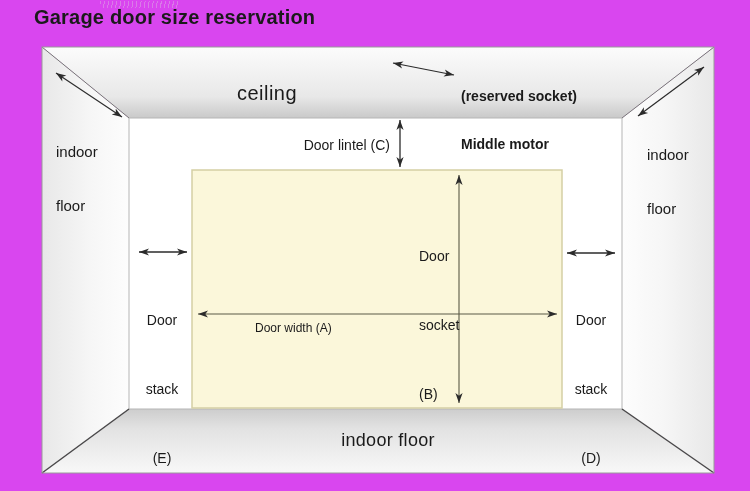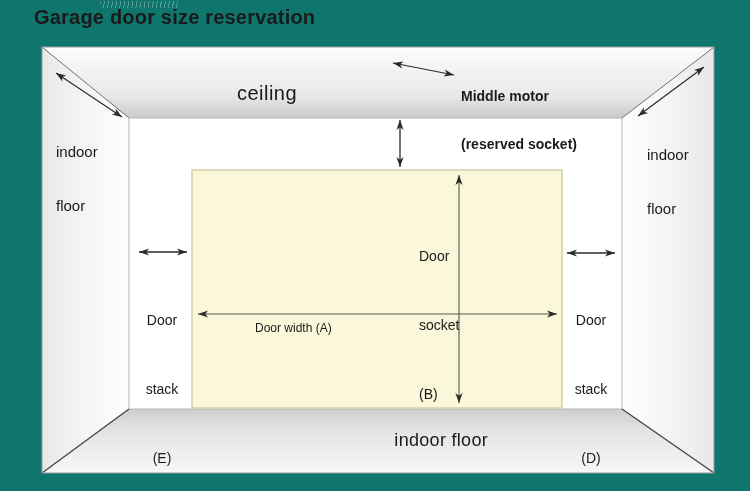--- a/index.html
+++ b/index.html
@@ -1,20 +1,20 @@
 <!DOCTYPE html>
 <html style="--door-fill: #FBF7DA; --door-border: #D5CFA4; --arrow-color: #2b2b2b; --line-color: #9a9a9a; --text-color: #1a1a1a;"><head>
 <meta charset="utf-8">
 <style>
   html, body { margin: 0; padding: 0; background: #ffffff; }
   #stage {
     position: relative;
     width: 750px;
     height: 491px;
-    background: #0f766e;
+    background: #d946ef;
     overflow: hidden;
     font-family: "Liberation Sans", sans-serif;
     color: var(--text-color, #1a1a1a);
   }
   #diagram-svg { position: absolute; left: 0; top: 0; }
   .lbl { position: absolute; white-space: pre; color: var(--text-color, #1a1a1a); }
   .title {
     left: 34px; top: 6px;
     font-size: 20px; font-weight: bold; letter-spacing: 0.2px;
   }
@@ -25,21 +25,21 @@
   }
   .ceiling { left: 200px; top: 62px; width: 134px; text-align: center; font-size: 20px; letter-spacing: 0.5px; margin-top: 20px; }
   .middle-motor { left: 461px; top: 56px; font-size: 14px; font-weight: bold; line-height: 16px; }
   .ifl-tl { left: 56px;  top: 107px; font-size: 15px; line-height: 18px; }
   .ifl-tr { left: 647px; top: 110px; font-size: 15px; line-height: 18px; }
   .lintel { left: 250px; top: 137px; width: 140px; text-align: right; font-size: 14px; }
   .door-height { left: 404px; top: 199px; width: 50px; text-align: left; font-size: 14px; line-height: 23px; padding-left: 15px; }
   .door-width { left: 255px; top: 321px; font-size: 12px; }
   .stack-e { left: 132px; top: 263px; width: 60px; text-align: center; font-size: 14px; line-height: 23px; }
   .stack-d { left: 561px; top: 263px; width: 60px; text-align: center; font-size: 14px; line-height: 23px; }
-  .ifl-bottom { left: 288px; top: 430px; width: 200px; text-align: right; font-size: 18px; letter-spacing: 0.3px; }
+  .ifl-bottom { left: 288px; top: 430px; width: 200px; text-align: center; font-size: 18px; letter-spacing: 0.3px; }
 </style>
 </head>
 <body>
 
 <div id="stage">
 
   <div class="watermark"></div>
 
   <div class="lbl title">Garage door size reservation</div>
 
@@ -95,34 +95,35 @@
     <line x1="400" y1="120" x2="400" y2="167" stroke="var(--arrow-color)" stroke-width="1.3" marker-start="url(#ah-start)" marker-end="url(#ah-end)"></line>
     <line x1="459" y1="175" x2="459" y2="403" stroke="#5a5a46" stroke-width="1.1" marker-start="url(#ah-start)" marker-end="url(#ah-end)"></line>
     <line x1="198" y1="314" x2="557" y2="314" stroke="#5a5a46" stroke-width="1.1" marker-start="url(#ah-start)" marker-end="url(#ah-end)"></line>
     <line x1="139" y1="252" x2="187" y2="252" stroke="var(--arrow-color)" stroke-width="1.3" marker-start="url(#ah-start)" marker-end="url(#ah-end)"></line>
     <line x1="567" y1="253" x2="615" y2="253" stroke="var(--arrow-color)" stroke-width="1.3" marker-start="url(#ah-start)" marker-end="url(#ah-end)"></line>
   </svg>
 
   <div class="lbl ceiling">ceiling</div>
 
   <div class="lbl middle-motor">
+    <div>(reserved socket)</div>
     <div>Middle motor</div>
-    <div>(reserved socket)</div>
   </div>
 
   <div class="lbl ifl-tl">
     <div>indoor</div>
     <div>floor</div>
   </div>
 
   <div class="lbl ifl-tr">
     <div>indoor</div>
     <div>floor</div>
   </div>
 
+  <div class="lbl lintel">Door lintel (C)</div>
 
   <div class="lbl door-height">
     <div>Door</div>
     <div>socket</div>
     <div>(B)</div>
   </div>
 
   <div class="lbl door-width">Door width (A)</div>
 
   <div class="lbl stack-e">

